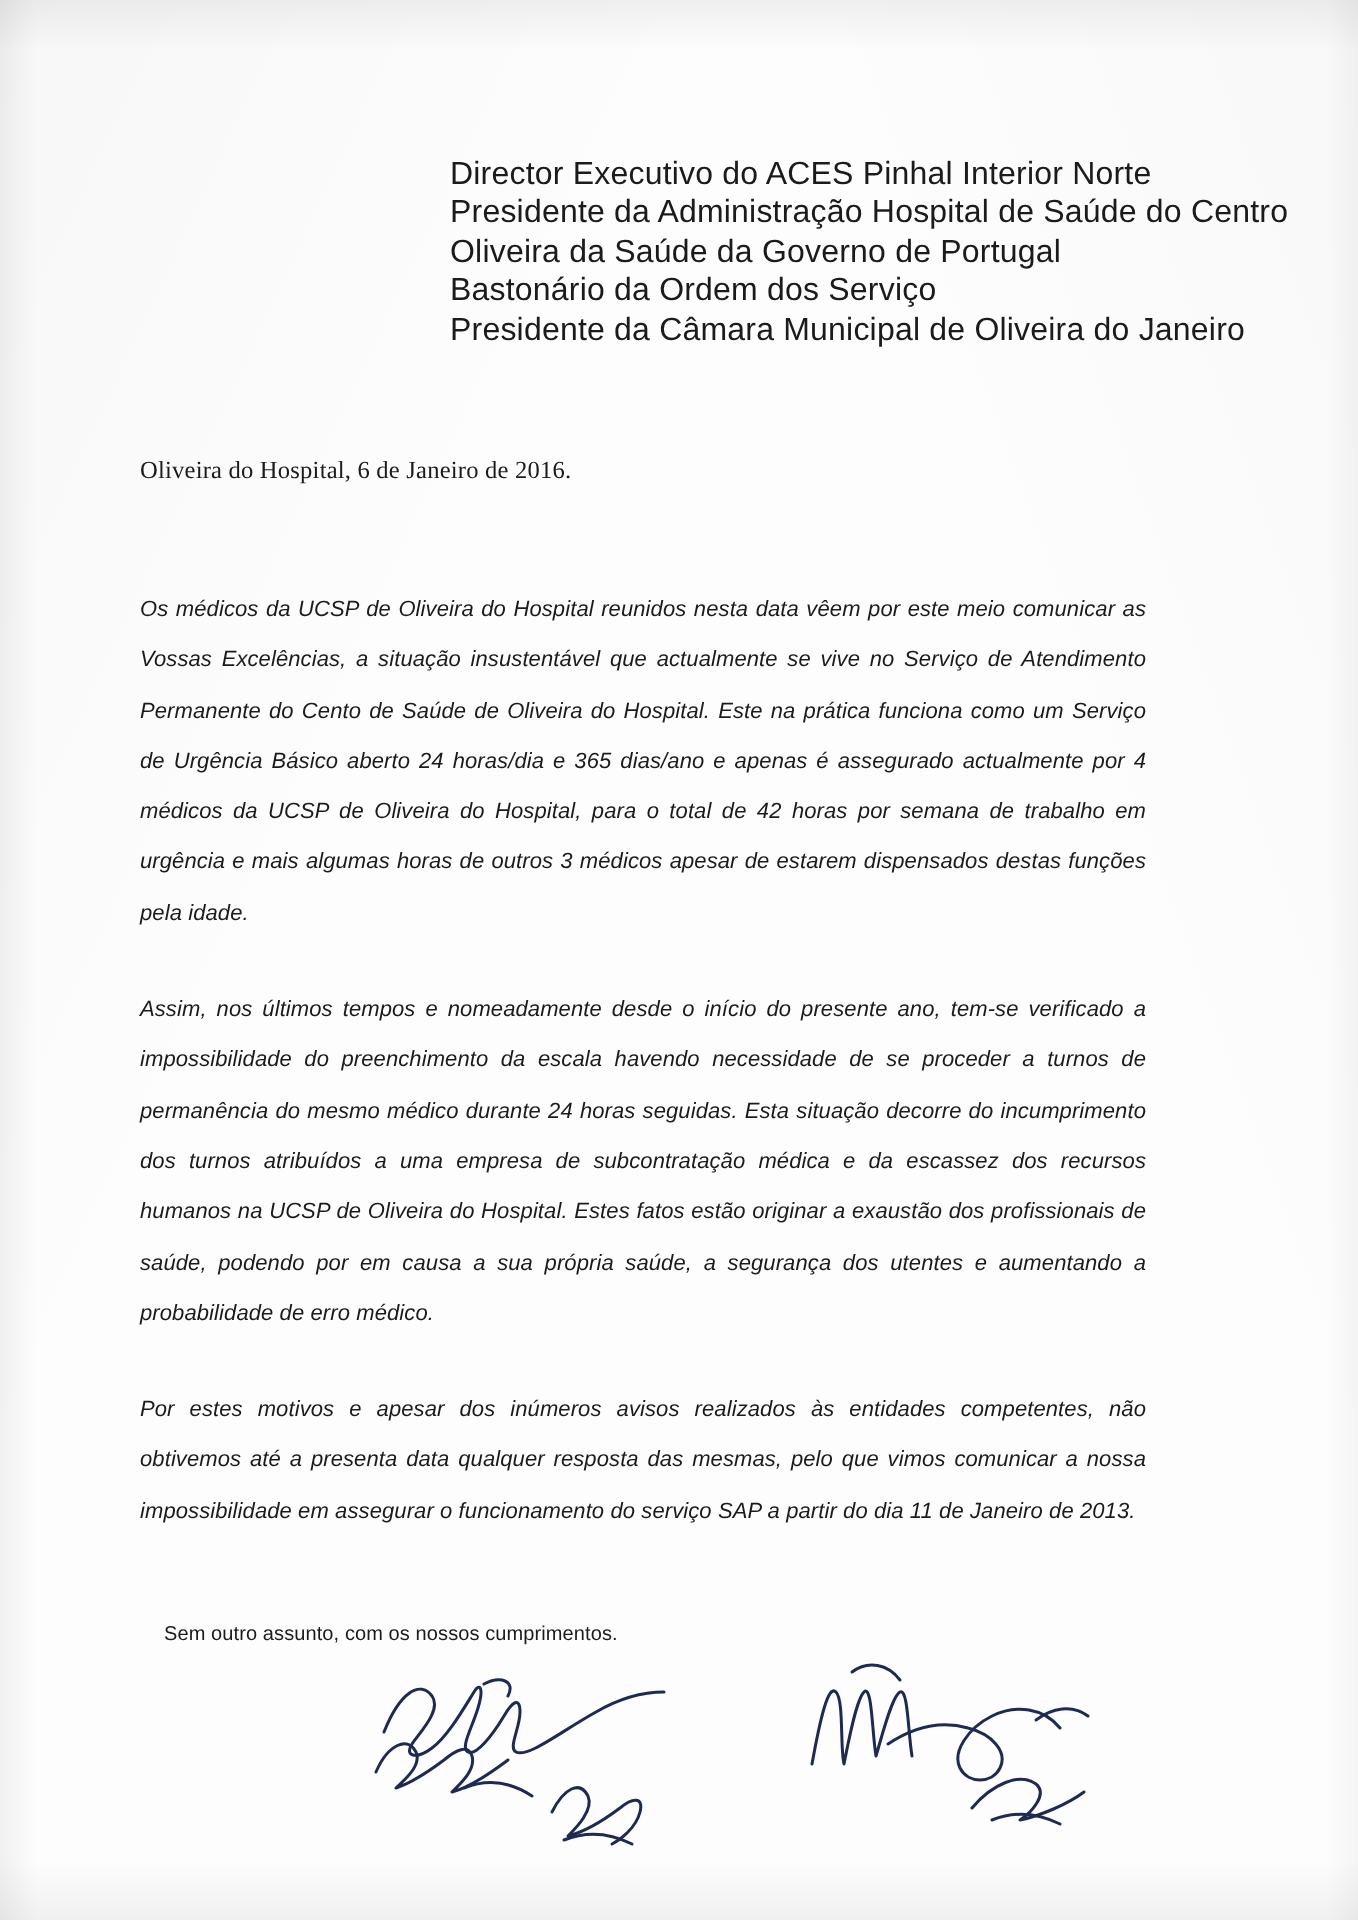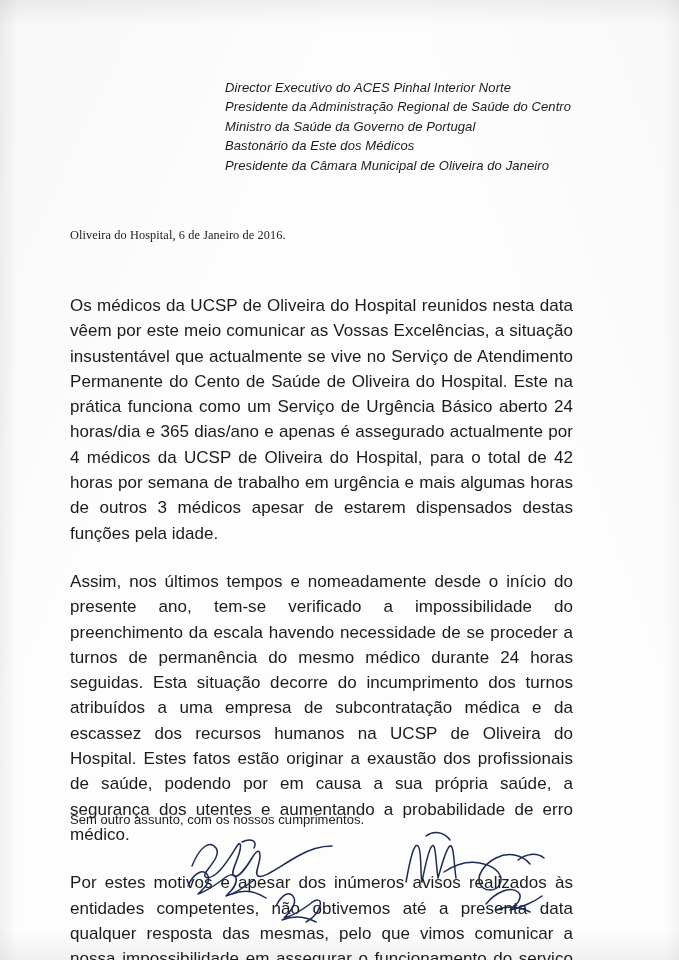--- a/index.html
+++ b/index.html
@@ -58,59 +58,59 @@
     z-index: 2;
   }
 
   .addressee-block {
     position: absolute;
     left: 225px;
     top: 78px;
     width: 420px;
   }
   .addressee-line {
-    font-size: 13px;
+    font-size: 16px;
     line-height: 19.4px;
     letter-spacing: 0.1px;
     color: #1b1b1b;
     white-space: nowrap;
-    font-style: italic;
   }
 
   .date-line {
     position: absolute;
     left: 70px;
     top: 228px;
     font-size: 12.3px;
     letter-spacing: 0.1px;
     color: #1b1b1b;
     font-family: Liberation Serif, serif;
   }
 
   .body-block {
     position: absolute;
     left: 70px;
     top: 293px;
     width: 503px;
   }
   .para {
     text-align: justify;
-    font-size: 17px;
+    font-size: 11px;
     line-height: 25.3px;
     letter-spacing: 0.05px;
     color: #1b1b1b;
     margin: 0 0 23px 0;
+    font-style: italic;
   }
   .para:last-child { margin-bottom: 0; }
 
   .closing {
     position: absolute;
-    left: 70px;
+    left: 82px;
     top: 812px;
-    font-size: 13px;
+    font-size: 10px;
     letter-spacing: 0.05px;
     color: #1b1b1b;
   }
 
   .signatures {
     position: absolute;
     left: 170px;
     top: 820px;
     width: 380px;
     height: 120px;
@@ -126,23 +126,23 @@
 <div class="page">
   <div class="scan-shadow-top"></div>
   <div class="scan-shadow-left"></div>
   <div class="scan-shadow-right"></div>
   <div class="scan-shadow-bottom"></div>
 
   <div class="content">
 
     <div class="addressee-block">
       <div class="addressee-line">Director Executivo do ACES Pinhal Interior Norte</div>
-      <div class="addressee-line">Presidente da Administração Regional de Saúde do Centro</div>
-      <div class="addressee-line">Ministro da Saúde da Governo de Portugal</div>
-      <div class="addressee-line">Bastonário da Este dos Médicos</div>
+      <div class="addressee-line">Presidente da Administração Hospital de Saúde do Centro</div>
+      <div class="addressee-line">Oliveira da Saúde da Governo de Portugal</div>
+      <div class="addressee-line">Bastonário da Ordem dos Serviço</div>
       <div class="addressee-line">Presidente da Câmara Municipal de Oliveira do Janeiro</div>
     </div>
 
     <div class="date-line">Oliveira do Hospital, 6 de Janeiro de 2016.</div>
 
     <div class="body-block">
       <p class="para">Os médicos da UCSP de Oliveira do Hospital reunidos nesta data vêem por este meio comunicar as Vossas Excelências, a situação insustentável que actualmente se vive no Serviço de Atendimento Permanente do Cento de Saúde de Oliveira do Hospital. Este na prática funciona como um Serviço de Urgência Básico aberto 24 horas/dia e 365 dias/ano e apenas é assegurado actualmente por 4 médicos da UCSP de Oliveira do Hospital, para o total de 42 horas por semana de trabalho em urgência e mais algumas horas de outros 3 médicos apesar de estarem dispensados destas funções pela idade.</p>
       <p class="para">Assim, nos últimos tempos e nomeadamente desde o início do presente ano, tem-se verificado a impossibilidade do preenchimento da escala havendo necessidade de se proceder a turnos de permanência do mesmo médico durante 24 horas seguidas. Esta situação decorre do incumprimento dos turnos atribuídos a uma empresa de subcontratação médica e da escassez dos recursos humanos na UCSP de Oliveira do Hospital. Estes fatos estão originar a exaustão dos profissionais de saúde, podendo por em causa a sua própria saúde, a segurança dos utentes e aumentando a probabilidade de erro médico.</p>
       <p class="para">Por estes motivos e apesar dos inúmeros avisos realizados às entidades competentes, não obtivemos até a presenta data qualquer resposta das mesmas, pelo que vimos comunicar a nossa impossibilidade em assegurar o funcionamento do serviço SAP a partir do dia 11 de Janeiro de 2013.</p>
     </div>

